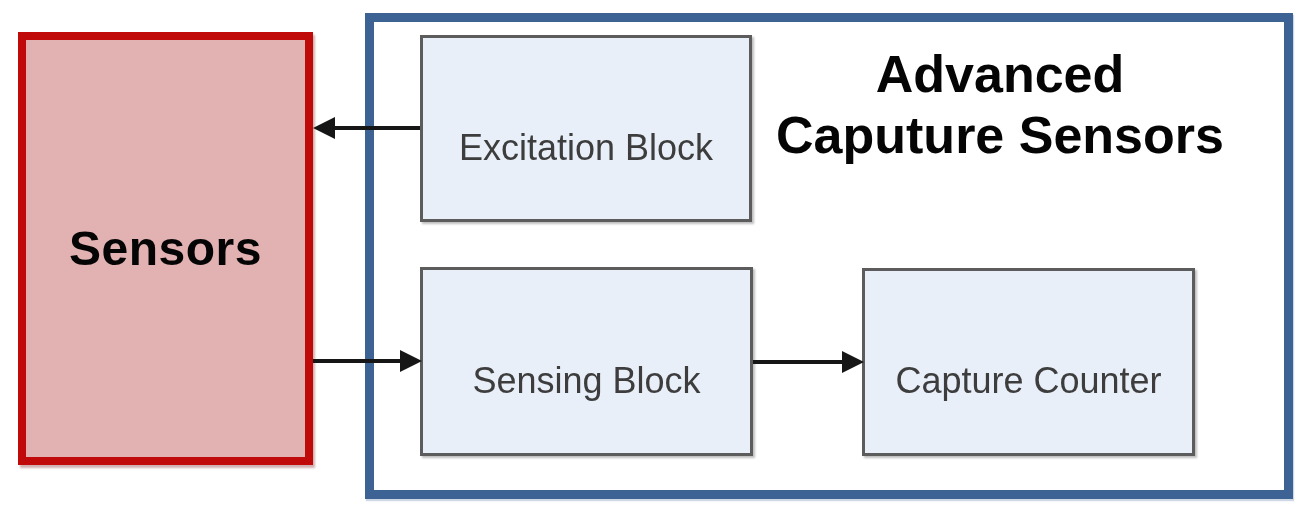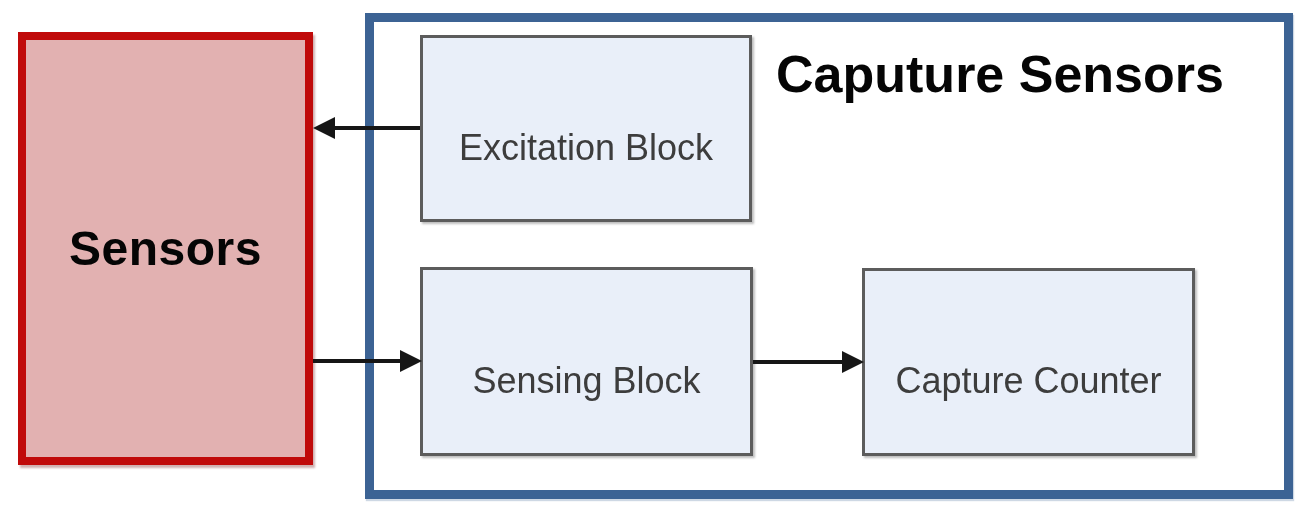--- a/index.html
+++ b/index.html
@@ -118,20 +118,21 @@
 
 <div class="canvas">
 
   <div class="sensors-box">
     <span class="sensors-label">Sensors</span>
   </div>
 
   <div class="acc-container"></div>
 
   <div class="acc-title">
+    <div>Advanced</div>
     <div>Caputure Sensors</div>
   </div>
 
   <div class="block excitation-block">
     <span class="block-label">Excitation Block</span>
   </div>
 
   <div class="block sensing-block">
     <span class="block-label">Sensing Block</span>
   </div>

